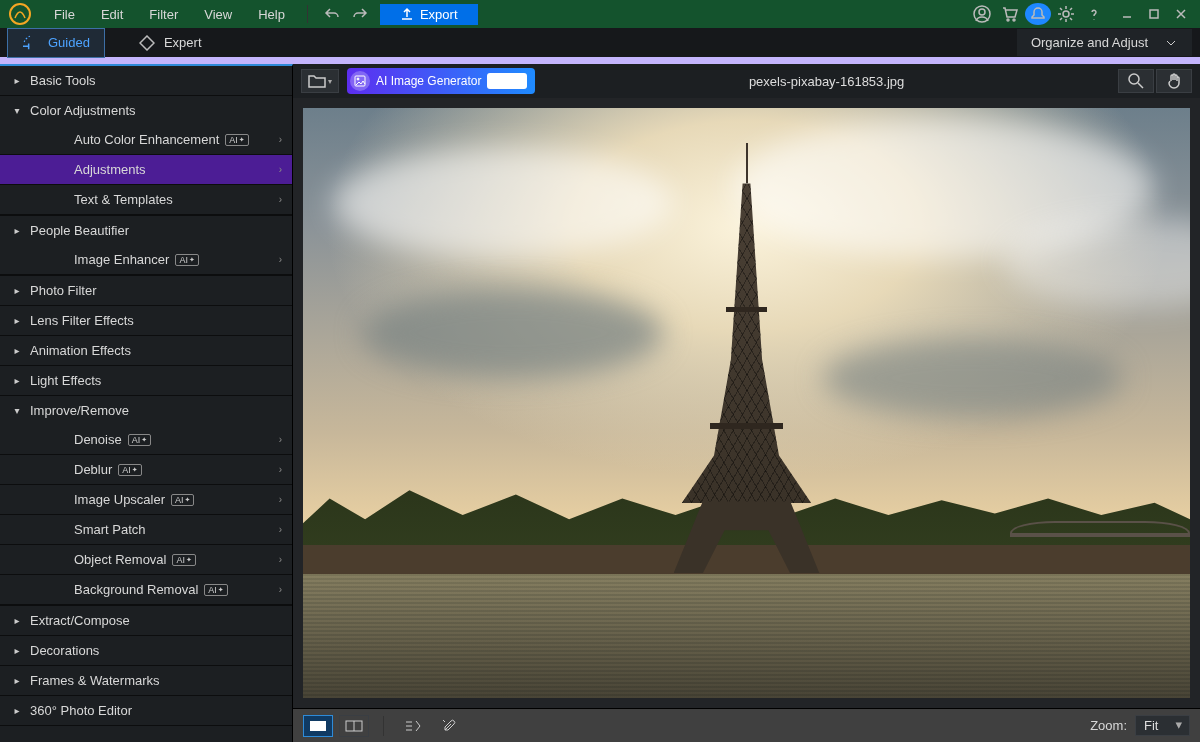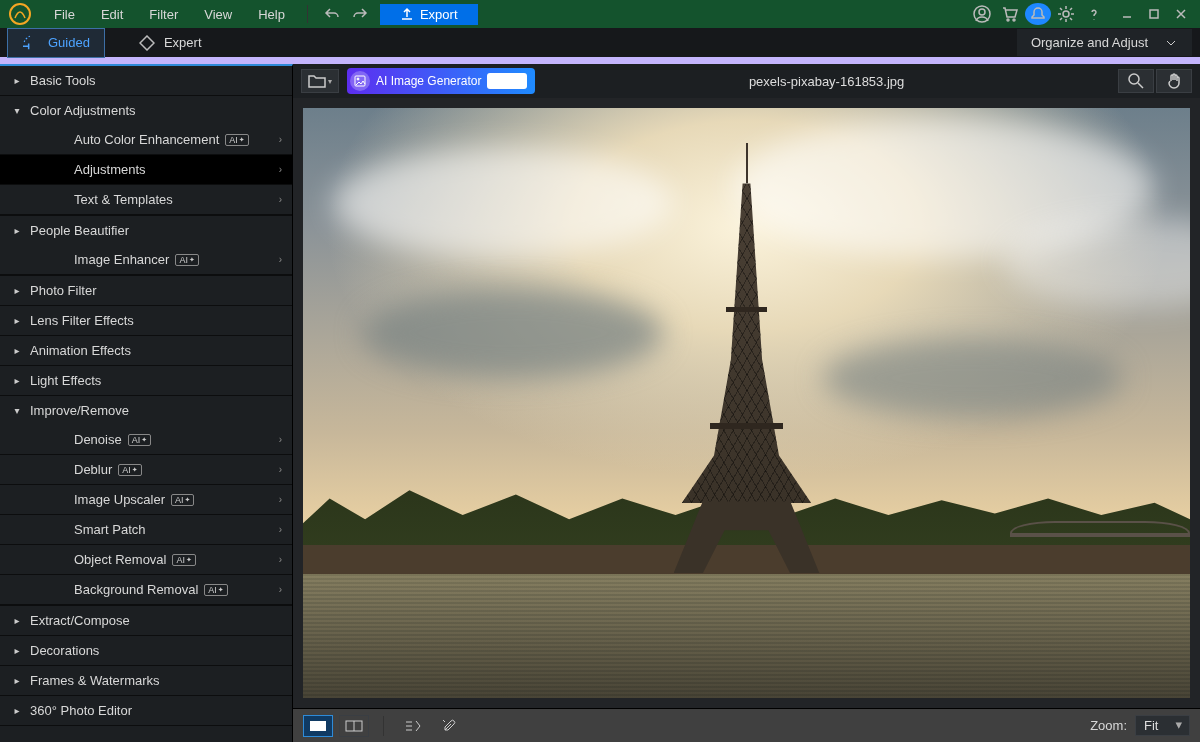--- a/index.html
+++ b/index.html
@@ -35,21 +35,21 @@
 
 .main{ display:flex; height:678px; }
 
 
 .sidebar{ width:293px; background:#1c1f22; border-right:1px solid #000; overflow-y:auto; border-top:2px solid #2e8bd8;}
 .section{ border-bottom:1px solid #0c0d0e; }
 .sec-head{ display:flex; align-items:center; padding:7px 10px; cursor:pointer; background:#1c1f22;}
 .sec-head .chev{ width:14px; text-align:center; margin-right:6px; font-size:10px; color:#ccc;}
 .sec-head .label{ flex:1; }
 .sub-item{ display:flex; align-items:center; padding:7px 10px 7px 30px; cursor:pointer; border-bottom:1px solid #0c0d0e;}
-.sub-item.hl{ background:#000000; }
+.sub-item.hl{ background:#4c1d95; }
 .sub-item .label{ flex:1;margin-left:44px; }
 .sub-item .arrow{ font-size:10px; color:#888; }
 .ai-badge{ display:inline-flex; align-items:center; margin-left:6px; font-size:9px; border:1px solid #888; padding:0 3px; border-radius:2px; color:#ccc; position:relative; top:-1px;}
 .ai-badge::after{ content:"✦"; font-size:7px; margin-left:1px;}
 
 
 .editor{ flex:1; display:flex; flex-direction:column; background:#222427; }
 .toolbar{ height:34px; display:flex; align-items:center; padding:0 8px; gap:8px; background:#1c1f22;}
 .tool-btn{ height:24px; padding:0 6px; display:flex; align-items:center; justify-content:center; background:#2b2f33; border:1px solid #3a3e43; cursor:pointer;}
 .tool-btn svg{ stroke:#ccc; fill:none; stroke-width:1.5;}

